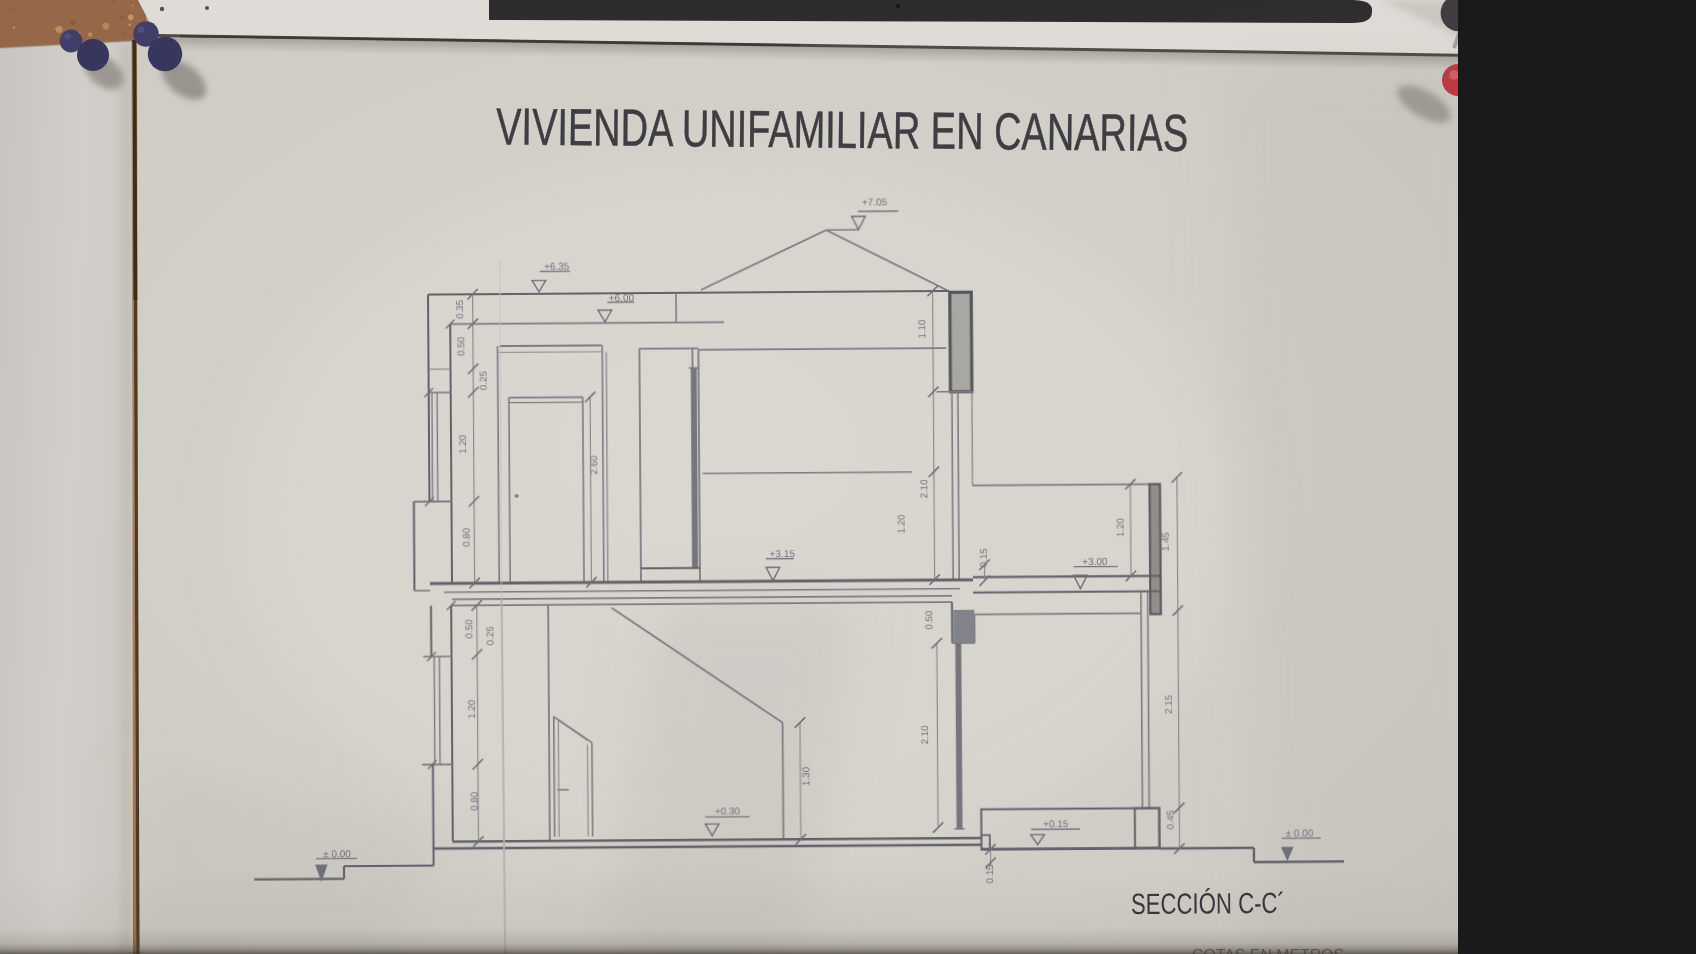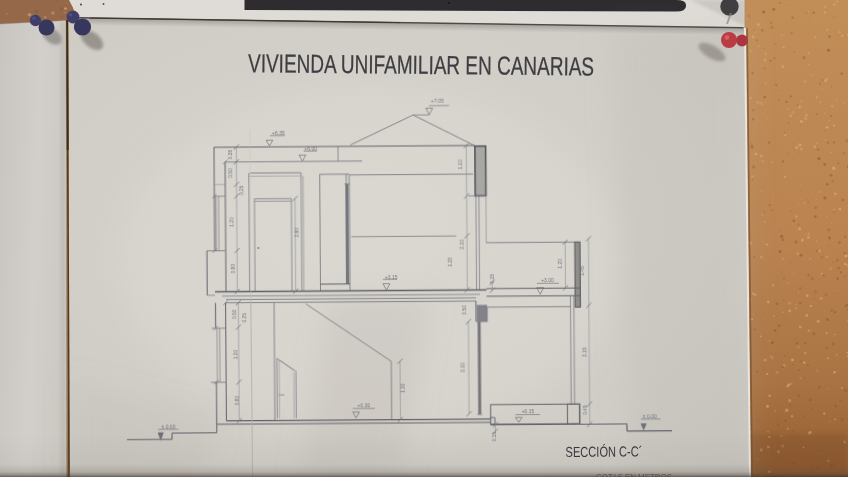--- a/index.html
+++ b/index.html
@@ -1,14 +1,14 @@
 <!DOCTYPE html>
 <html><head><meta charset="utf-8"><style>
 html,body{margin:0;padding:0;background:#1a1a1a}
-#page{position:relative;width:848px;height:477px;overflow:hidden;font-family:"Liberation Sans",sans-serif}
+#page{position:relative;width:729px;height:477px;overflow:hidden;font-family:"Liberation Sans",sans-serif}
 </style></head><body>
 <div id="page"><svg width="848" height="477" viewBox="0 0 848 477" xmlns="http://www.w3.org/2000/svg" font-family="Liberation Sans, sans-serif">
       <defs>
 <linearGradient id="corkg" x1="0" y1="0" x2="0" y2="1">
  <stop offset="0" stop-color="#c28e58"></stop>
           <stop offset="0.5" stop-color="#ba8350"></stop>
  <stop offset="0.8" stop-color="#aa7343"></stop>
           <stop offset="1" stop-color="#935e2f"></stop>
 </linearGradient>
 <radialGradient id="paperg" cx="0.42" cy="0.45" r="1.0">

